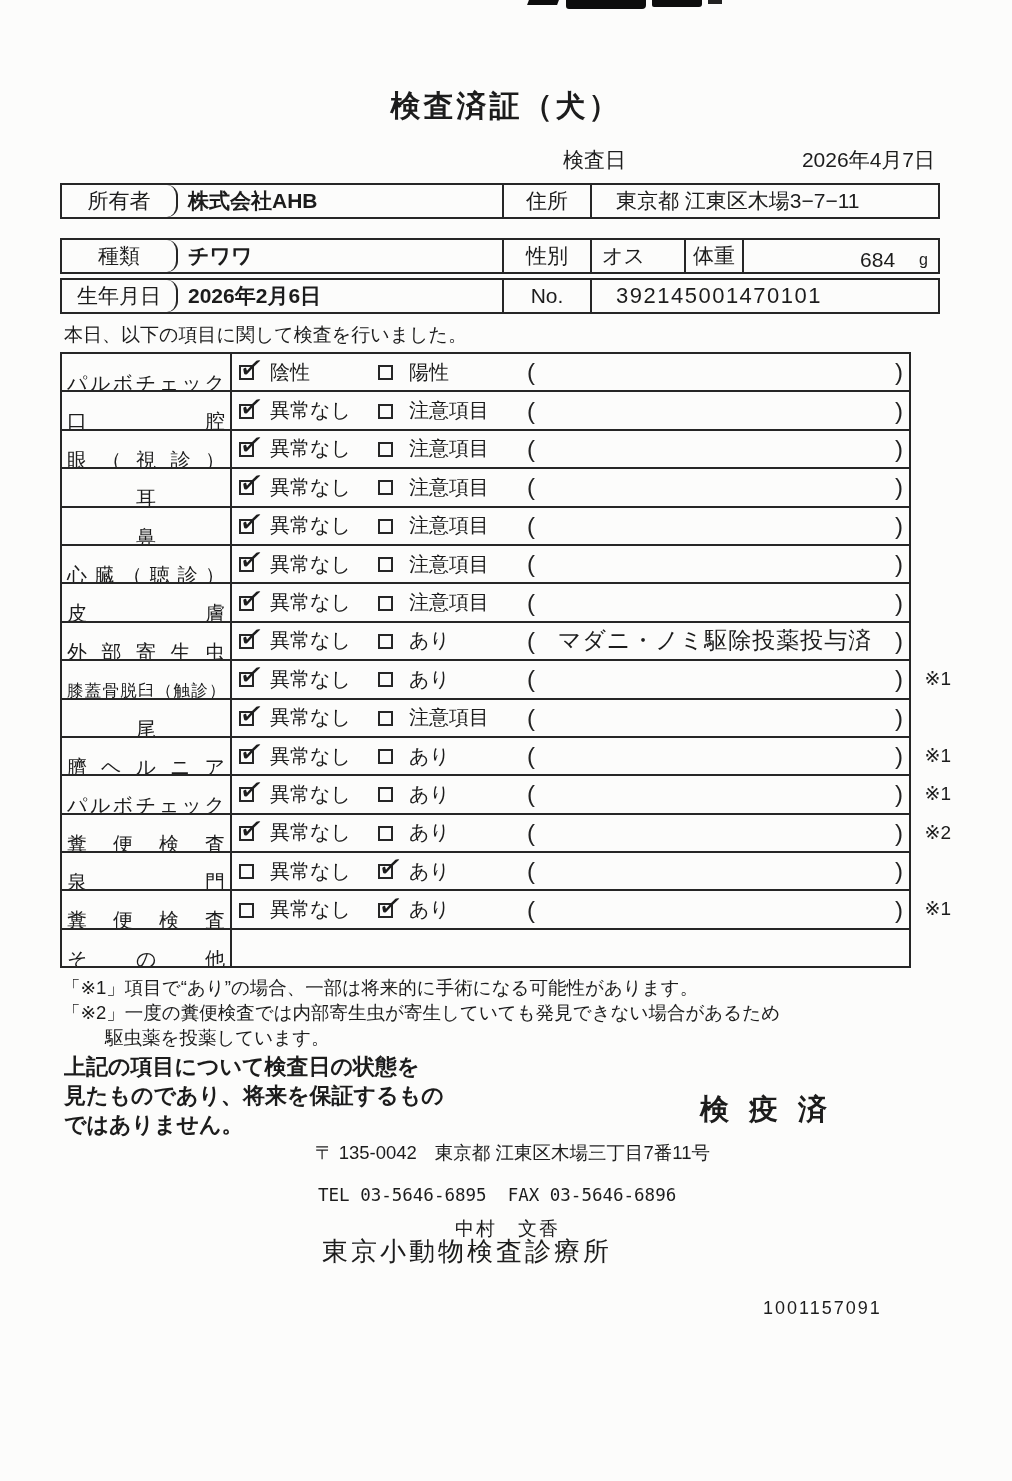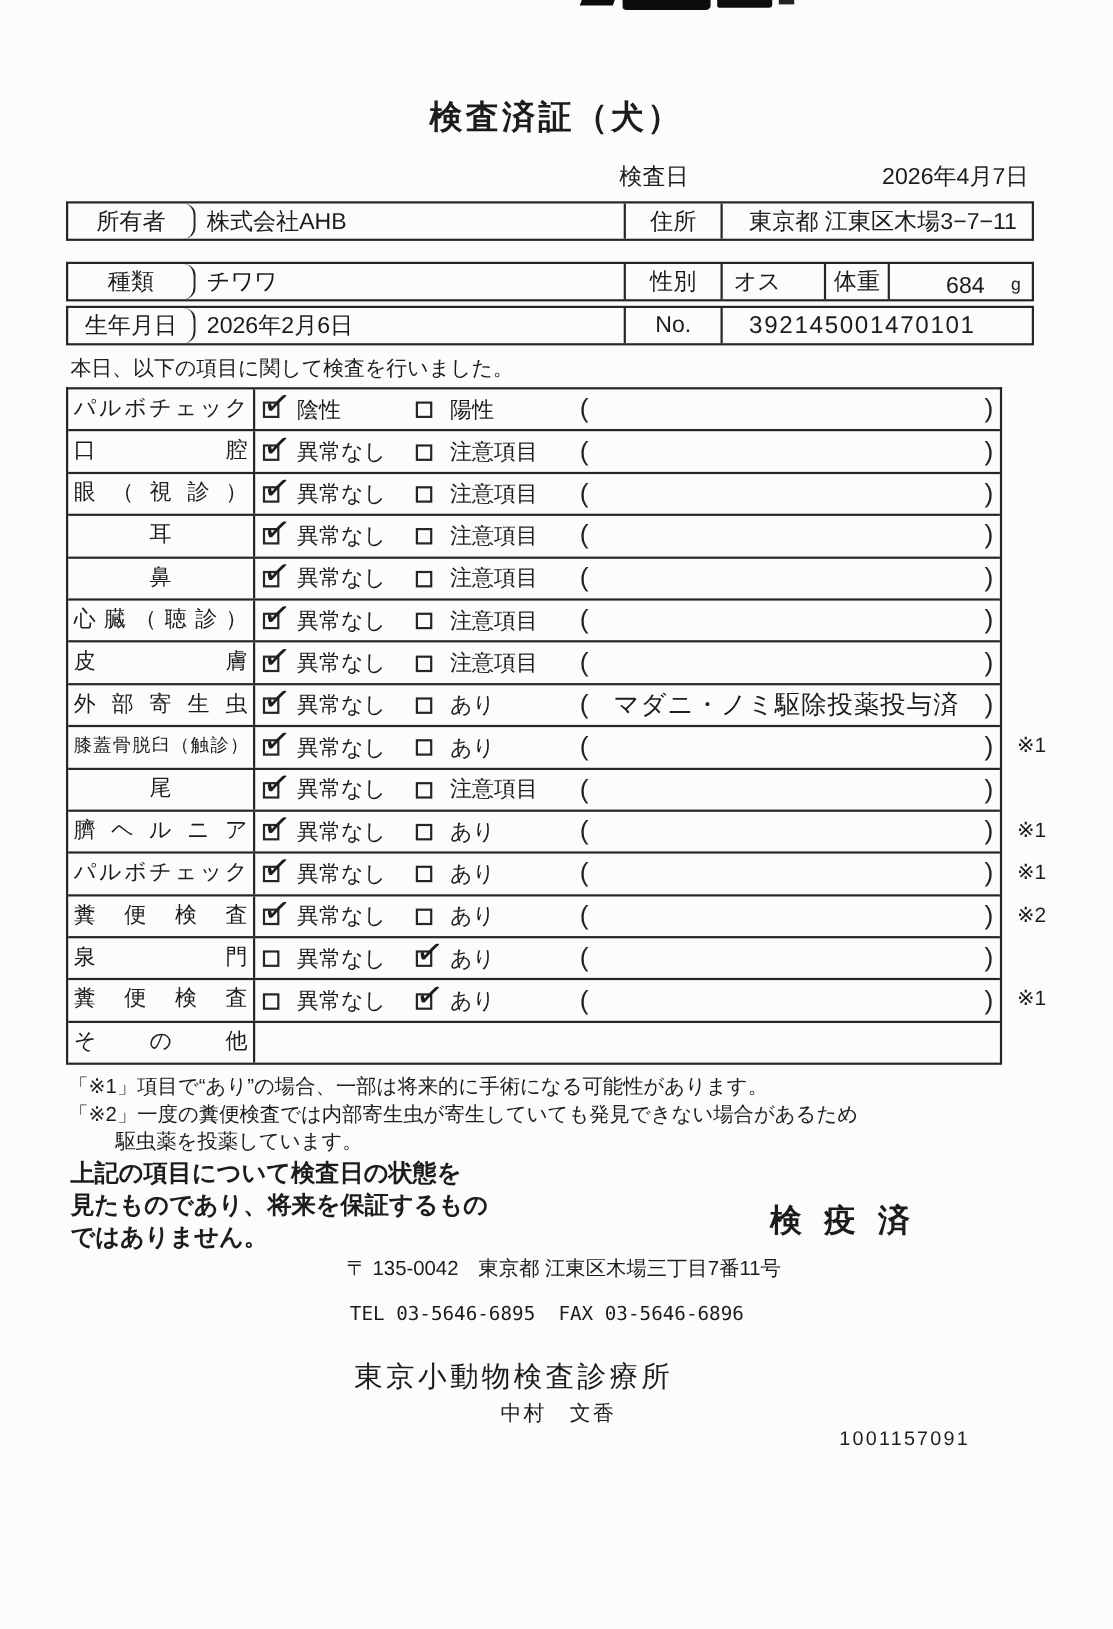--- a/index.html
+++ b/index.html
@@ -37,42 +37,42 @@
     border: 2px solid #262626; display: flex; align-items: stretch;
     font-size: 21px;
   }
   .owner-box { top: 183px; }
   .breed-box { top: 238px; }
   .birth-box { top: 278px; }
   .ib-cell { display: flex; align-items: center; border-right: 2px solid #262626; }
   .ib-label { justify-content: center; }
   .ib-value { padding-left: 10px; }
   .w104 { width: 116px; border-radius: 11px; }
-  .w332 { width: 391px; }
+  .w332 { width: 326px; font-weight: bold; }
   .w88  { width: 88px; }
   .w94  { width: 94px; }
   .w58  { width: 58px; }
   .grow { flex: 1; padding-left: 24px; }
   .last { border-right: none; }
   .weight-cell { justify-content: flex-end; padding-right: 10px; align-items: center; padding-top: 7px; }
   .weight-unit { font-size: 16px; margin-left: 24px; }
   .no-value { letter-spacing: 1.5px; font-size: 22px; }
 
   .intro { position: absolute; left: 64px; top: 322px; font-size: 19px; }
 
   
   .insp-table {
     position: absolute; left: 60px; top: 352px; width: 851px;
     border: 2px solid #262626; border-bottom: none;
     background: transparent;
   }
   .insp-row { display: flex; height: 38.4px; border-bottom: 2px solid #262626; position: relative; }
   .cell-name {
     width: 170px; border-right: 2px solid #262626;
-    padding: 0 5px; font-size: 20px; line-height: 35px;
+    padding: 12px 5px; font-size: 20px; line-height: 35px;
     text-align: justify; text-align-last: justify; overflow: hidden;
     flex: none;
   }
   .cell-name.center { text-align: center; text-align-last: center; }
   .cell-name.small { font-size: 16.5px; letter-spacing: -0.5px; }
   .cell-body { flex: 1; display: flex; align-items: center; padding-left: 7px; }
   .checkbox { width: 15px; height: 15px; border: 2px solid #262626; position: relative; flex: none; margin-top: 1px; }
   .checkbox.checked::after {
     content: "✓"; position: absolute; left: -2px; top: -14px;
     font-size: 30px; line-height: 1; color: #1d1d1d;
@@ -91,21 +91,21 @@
   .footnotes { position: absolute; left: 62px; top: 975px; font-size: 18.5px; line-height: 25px; }
   .footnotes .indent { padding-left: 43px; }
 
   .disclaimer { position: absolute; left: 64px; top: 1052px; font-size: 22px; font-weight: 700; line-height: 29px; }
 
   .stamp { position: absolute; left: 700px; top: 1090px; font-size: 29px; font-weight: 600; letter-spacing: 6px; }
 
   .postal-line { position: absolute; left: 315px; top: 1140px; display: flex; gap: 18px; font-size: 18.5px; }
   .tel-line { position: absolute; left: 318px; top: 1185px; font-size: 17.5px; font-family: "DejaVu Sans Mono", "Liberation Mono", monospace; white-space: pre; }
   .clinic { position: absolute; left: 322px; top: 1234px; font-size: 26px; letter-spacing: 3px; }
-  .person { position: absolute; left: 455px; top: 1272px; font-size: 19px; letter-spacing: 2px; }
+  .person { position: absolute; left: 455px; top: 1216px; font-size: 19px; letter-spacing: 2px; }
   .serial { position: absolute; left: 763px; top: 1298px; font-size: 18px; letter-spacing: 2px; }
 </style>
 </head>
 <body>
 
 <div class="page">
 
   <div class="artifact a1"></div>
   <div class="artifact a2"></div>
   <div class="artifact a3"></div>

